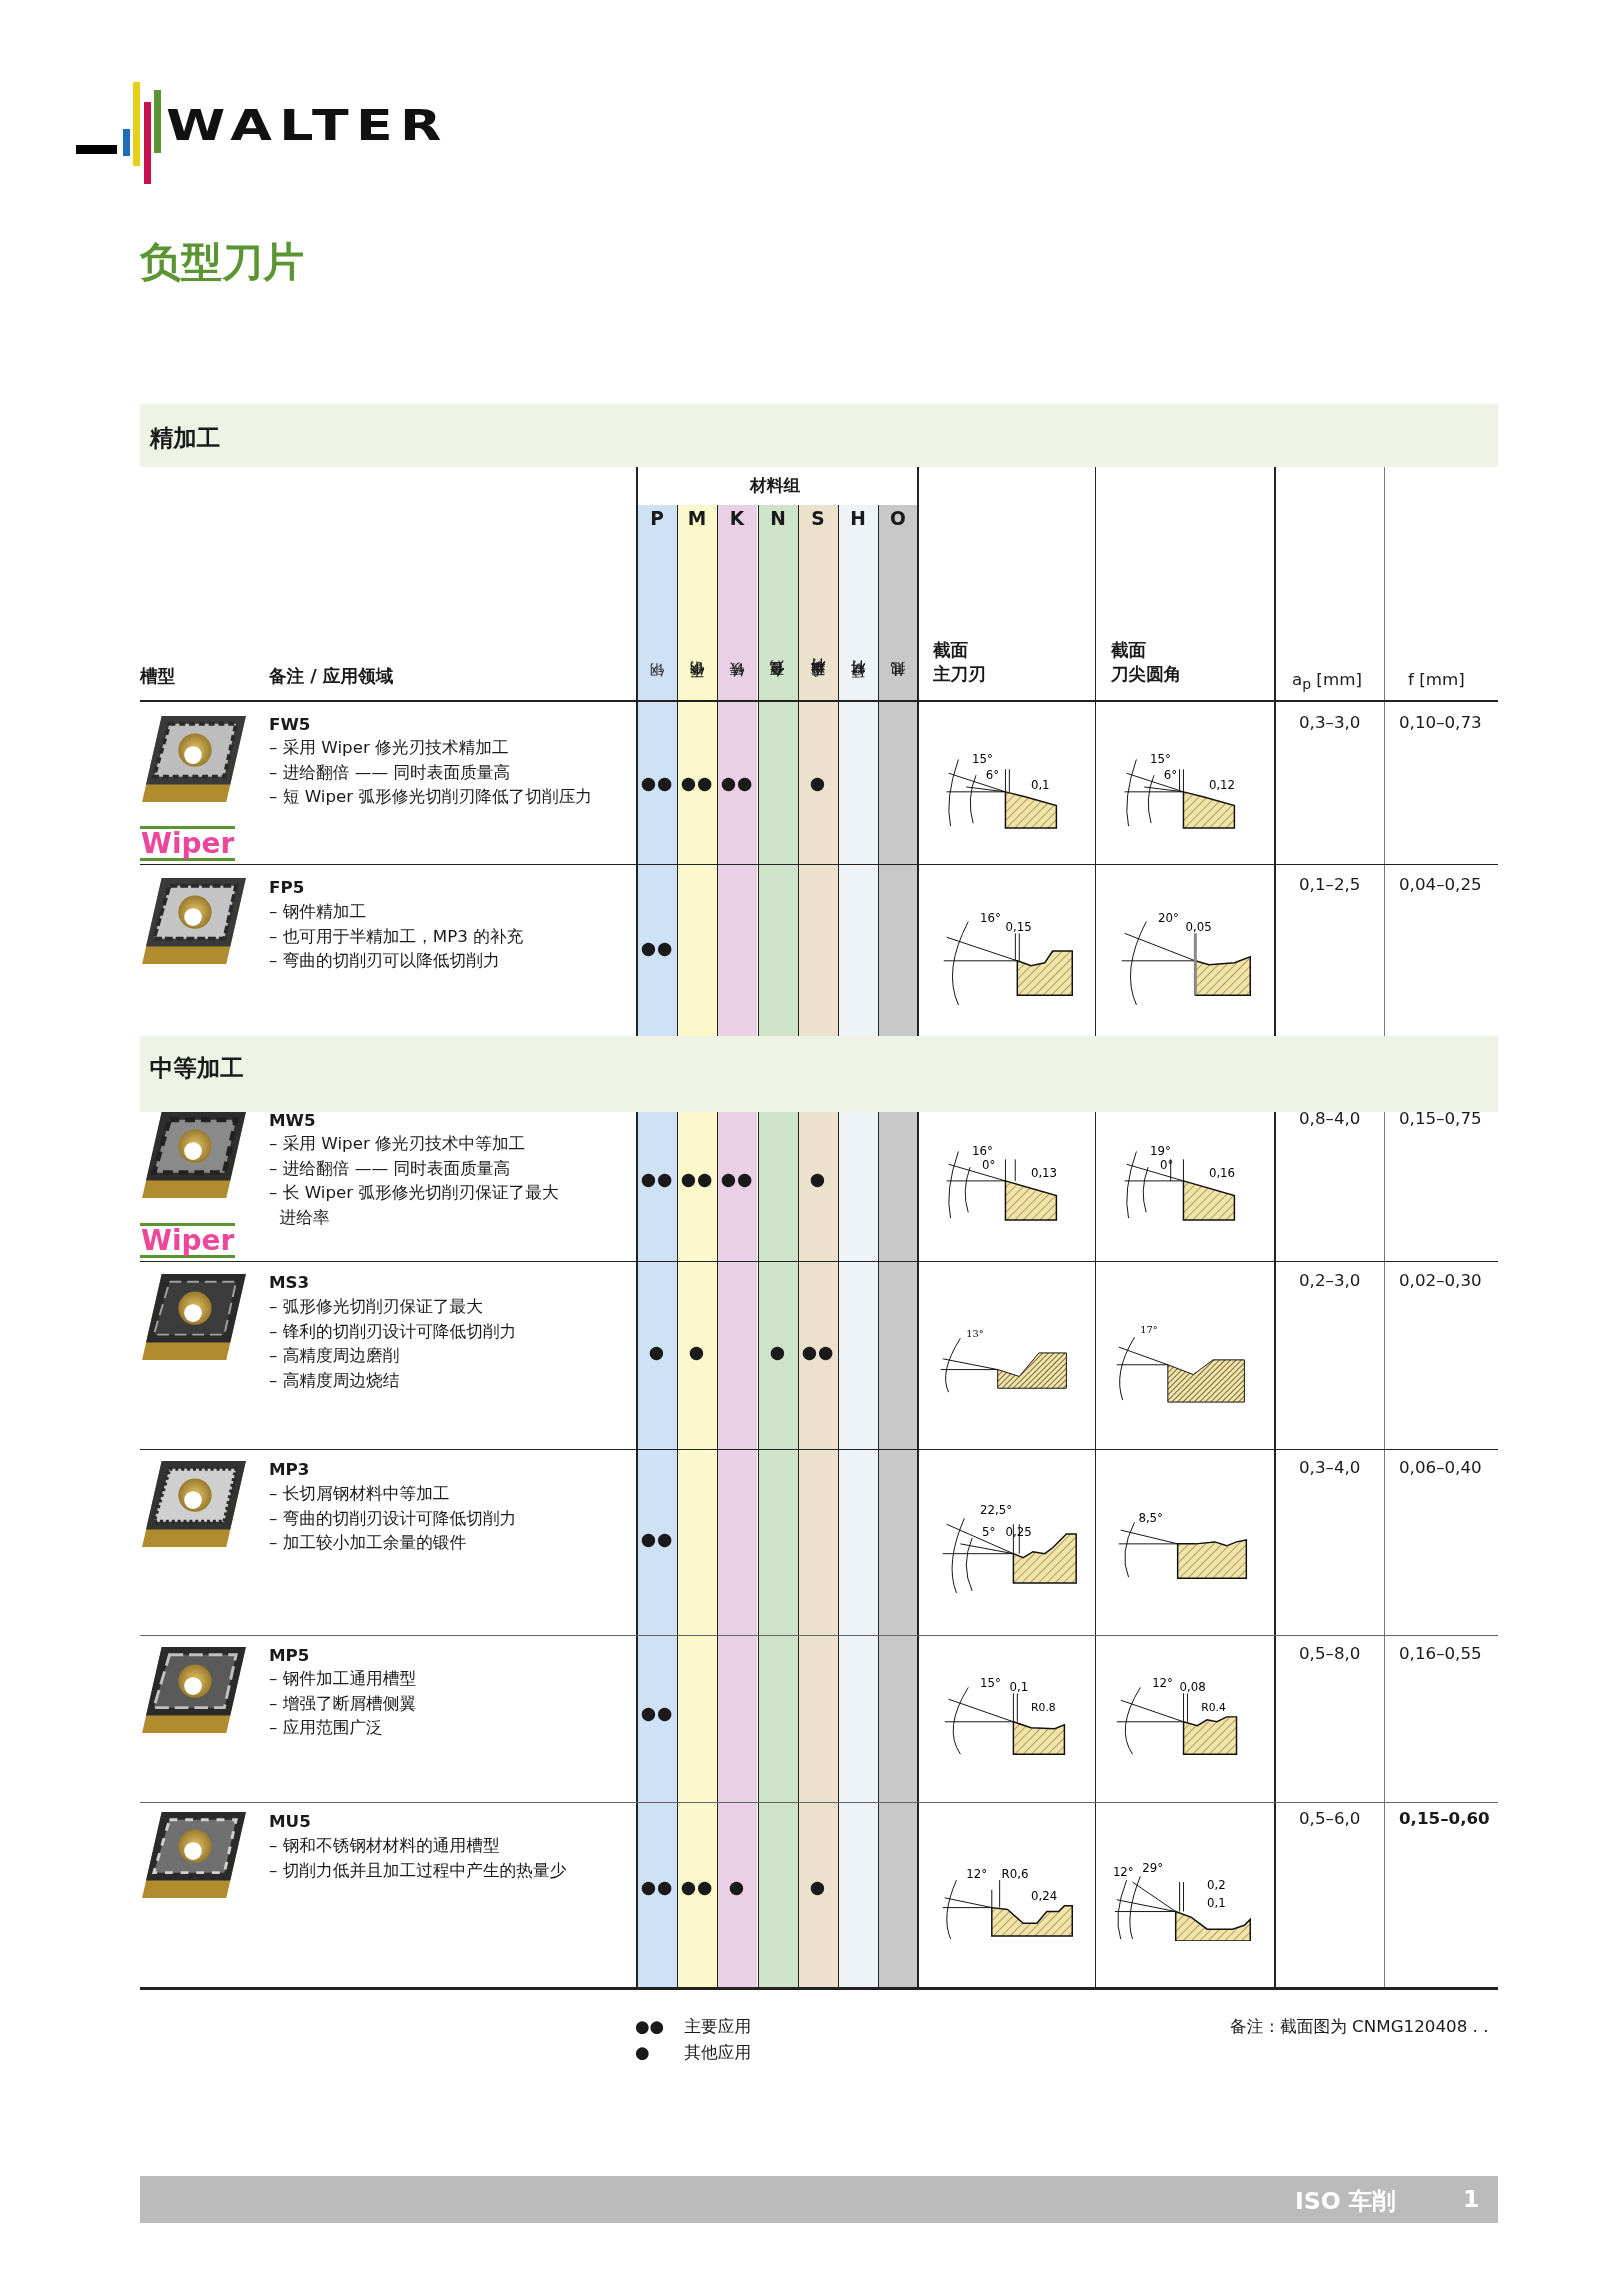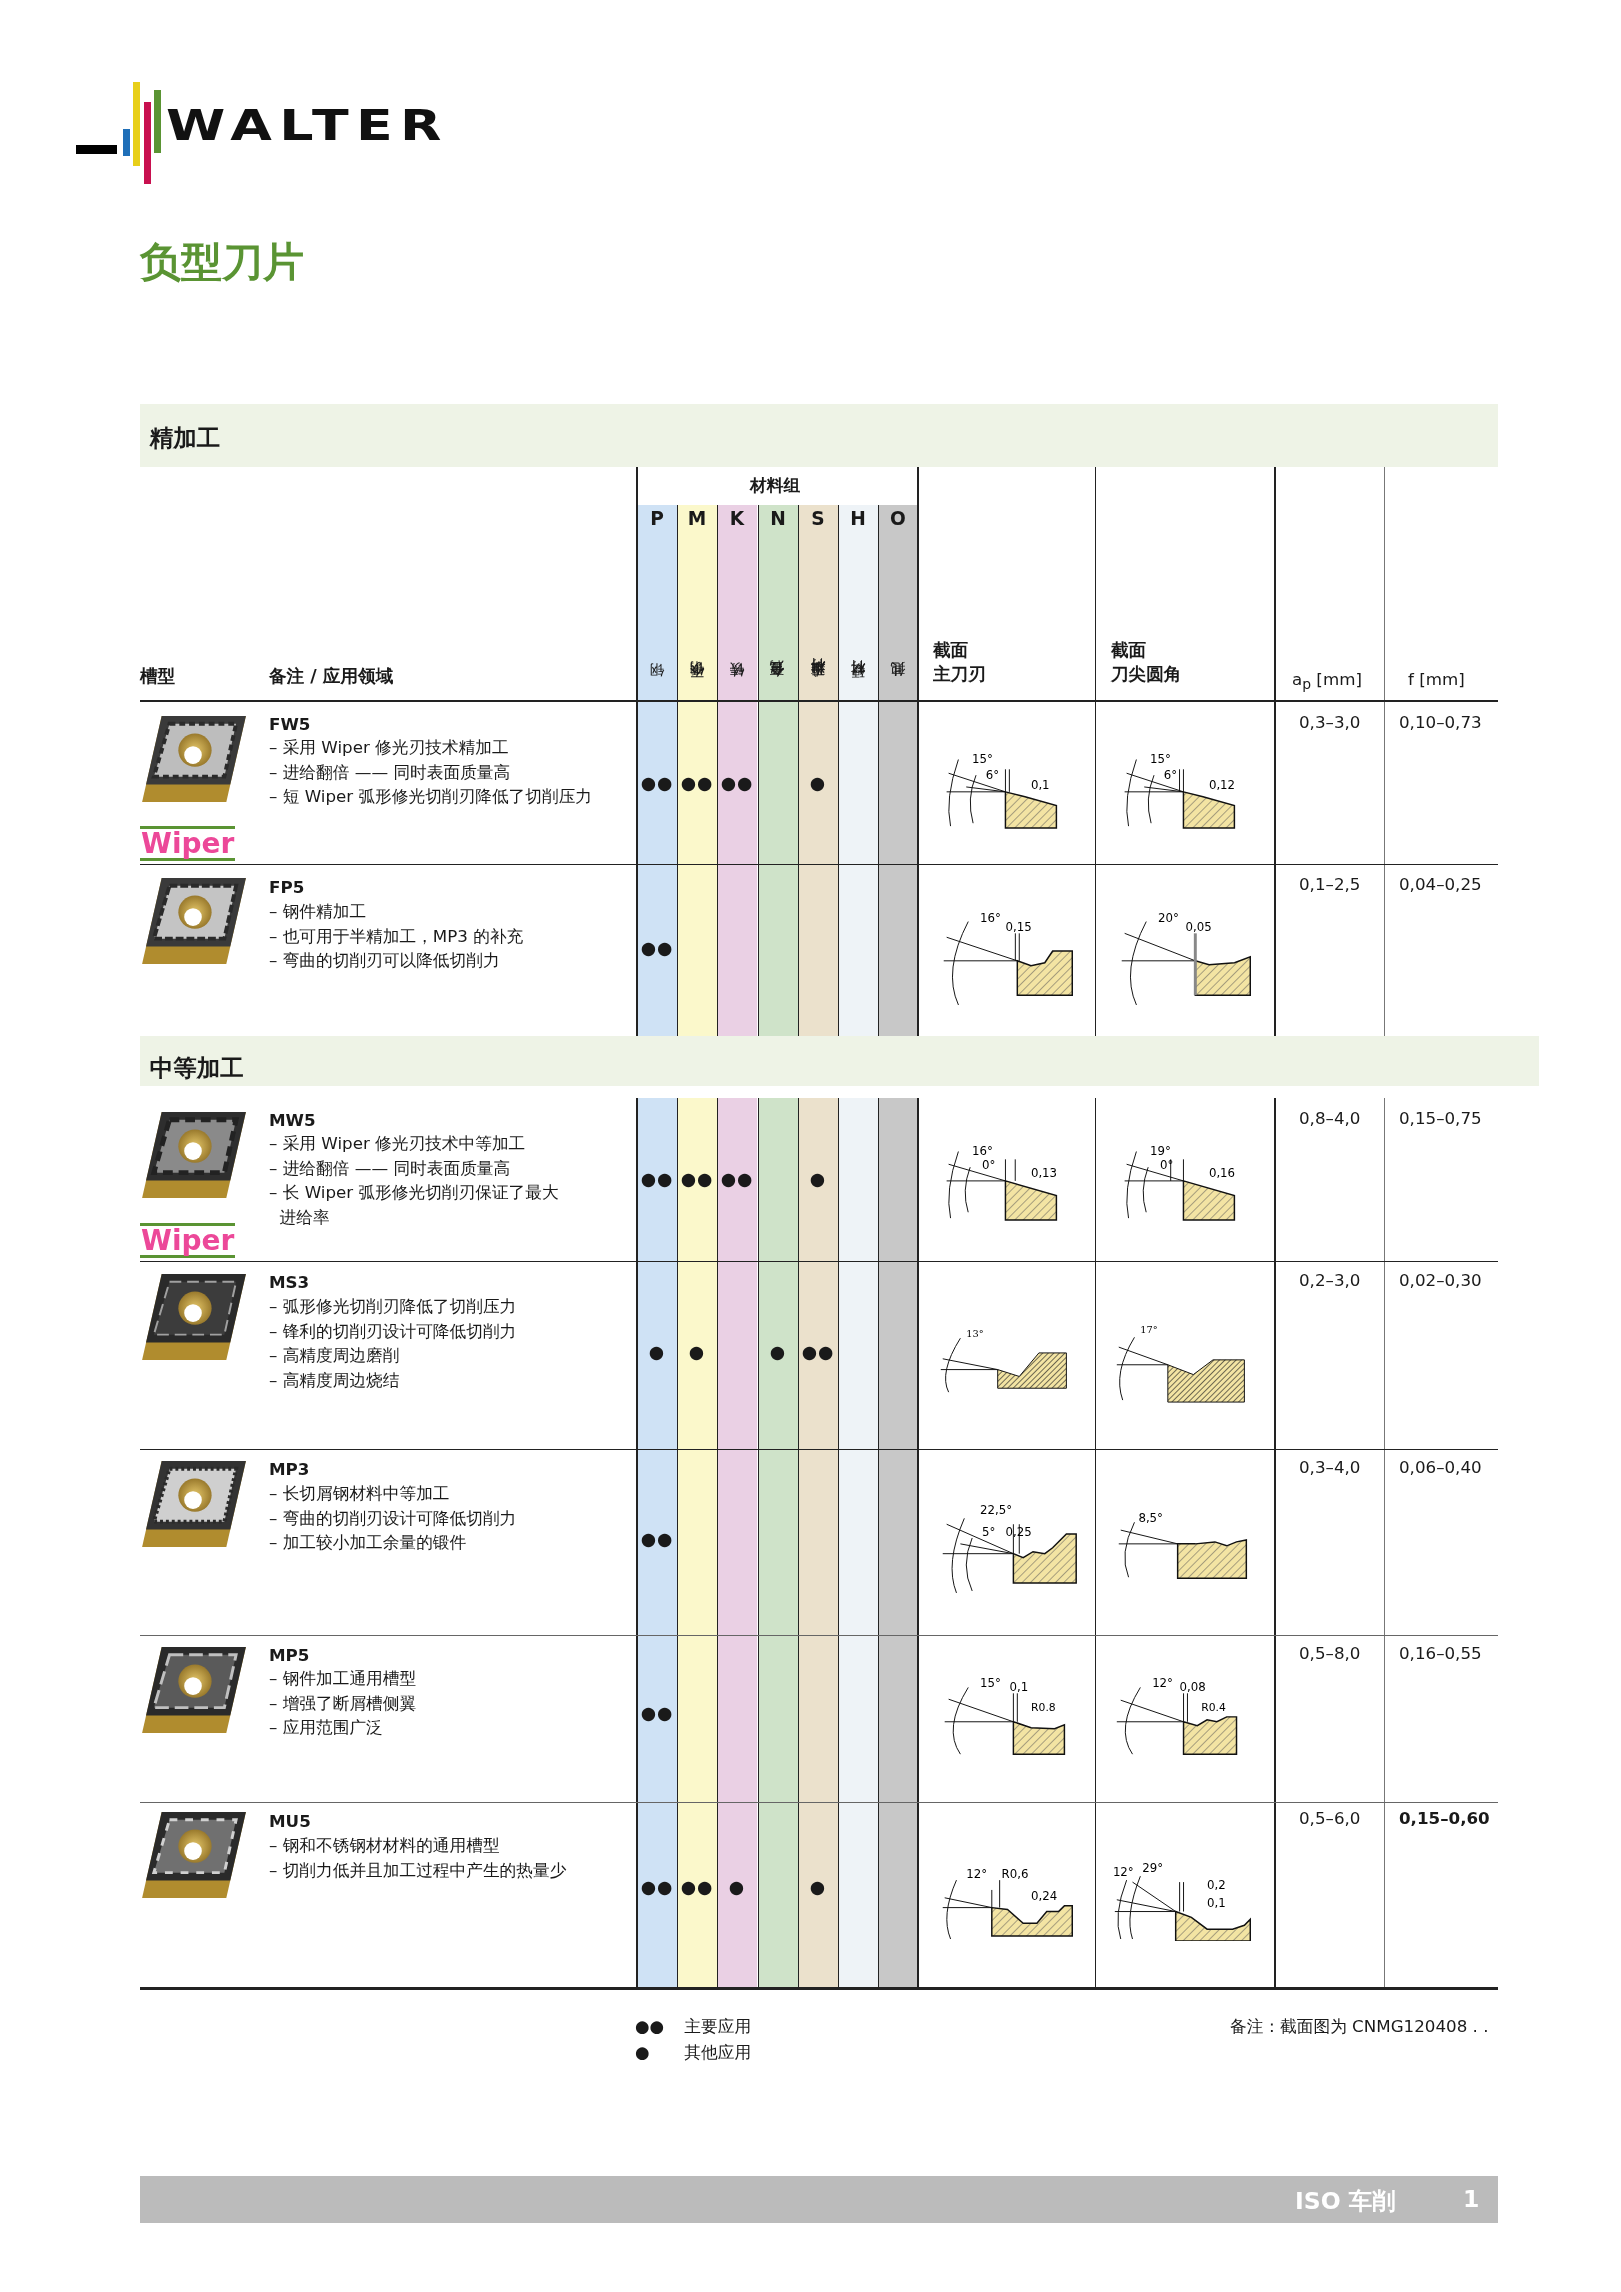--- a/index.html
+++ b/index.html
@@ -127,21 +127,21 @@
 </div>
 <div class="hdr" style="left:1111px;top:639px;">
   <div>截面</div>
   <div>刀尖圆角</div>
 </div>
 <div class="hdr" style="left:1292px;top:668px;font-weight:normal;font-size:16.7px;"><span>a</span><sub>p</sub><span> [mm]</span></div>
 <div class="hdr" style="left:1408px;top:668px;font-weight:normal;font-size:16.7px;">f [mm]</div>
 
 <div class="hline" style="left:140px;top:700px;width:1358px;height:2px;"></div>
 <div class="hline" style="left:140px;top:864px;width:1358px;height:1px;"></div>
-<div class="band" style="top:1036px;height:50px;padding-left:41px;">
+<div class="band" style="top:1036px;height:76px;">
   <div class="band-label" style="top:15.7px;">中等加工</div>
 </div>
 <div class="hline" style="left:140px;top:1261px;width:1358px;height:1px;"></div>
 <div class="hline" style="left:140px;top:1449px;width:1358px;height:1px;"></div>
 <div class="hline" style="left:140px;top:1635px;width:1358px;height:1px;background:#666;"></div>
 <div class="hline" style="left:140px;top:1802px;width:1358px;height:1px;background:#666;"></div>
 <div class="hline" style="left:140px;top:1987px;width:1358px;height:2.9px;"></div>
 
 <svg width="0" height="0" style="position:absolute">
   <defs>
@@ -313,21 +313,21 @@
 <div>
   <svg class="insert" style="left:140px;top:1270px;" viewBox="0 0 110 96">
     <polygon points="22,4 108,4 88,92 2,92" fill="#b08c2e"></polygon>
     <polygon points="22,4 108,4 92,74 6,74" fill="#2a2a2a"></polygon>
     <polygon points="30,12 98,12 86,66 14,66" fill="#3c3c3c" stroke="#a0a0a0" stroke-width="2" stroke-dasharray="12 6"></polygon>
     <circle cx="56" cy="39" r="17" fill="url(#gold)"></circle>
     <circle cx="54" cy="44" r="9" fill="#ffffff"></circle>
   </svg>
   <div class="row-code" style="left:269px;top:1272px;">MS3</div>
   <div class="row-note" style="left:269px;top:1294px;">
-    <div>– 弧形修光切削刃降低了切削压力</div>
+    <div>– 弧形修光切削刃保证了最大</div>
     <div>– 锋利的切削刃设计可降低切削力</div>
     <div>– 高精度周边磨削</div>
     <div>– 高精度周边烧结</div>
   </div>
   <div class="dots" style="left:637px;top:1342px;">●</div>
   <div class="dots" style="left:677px;top:1342px;">●</div>
   <div class="dots" style="left:717px;top:1342px;"></div>
   <div class="dots" style="left:758px;top:1342px;">●</div>
   <div class="dots" style="left:798px;top:1342px;">●●</div>
   <div class="dots" style="left:838px;top:1342px;"></div>

